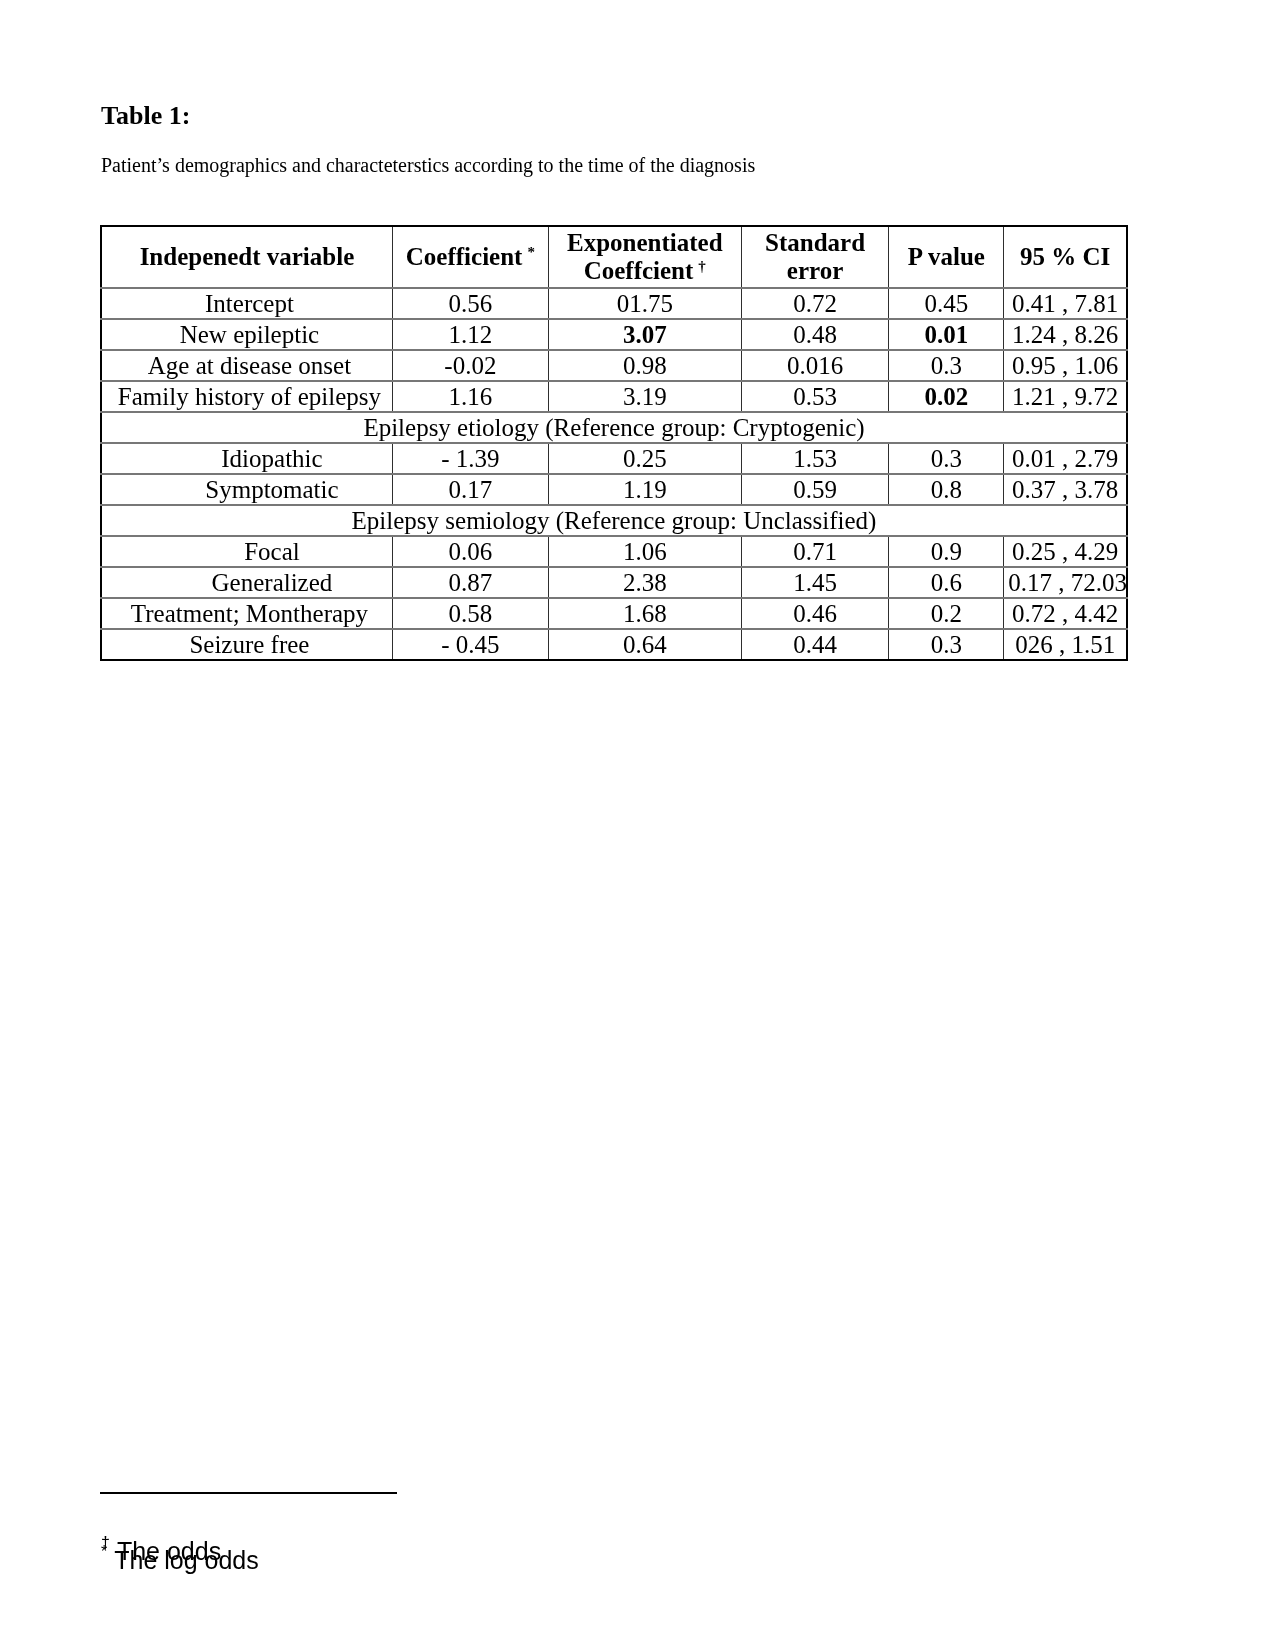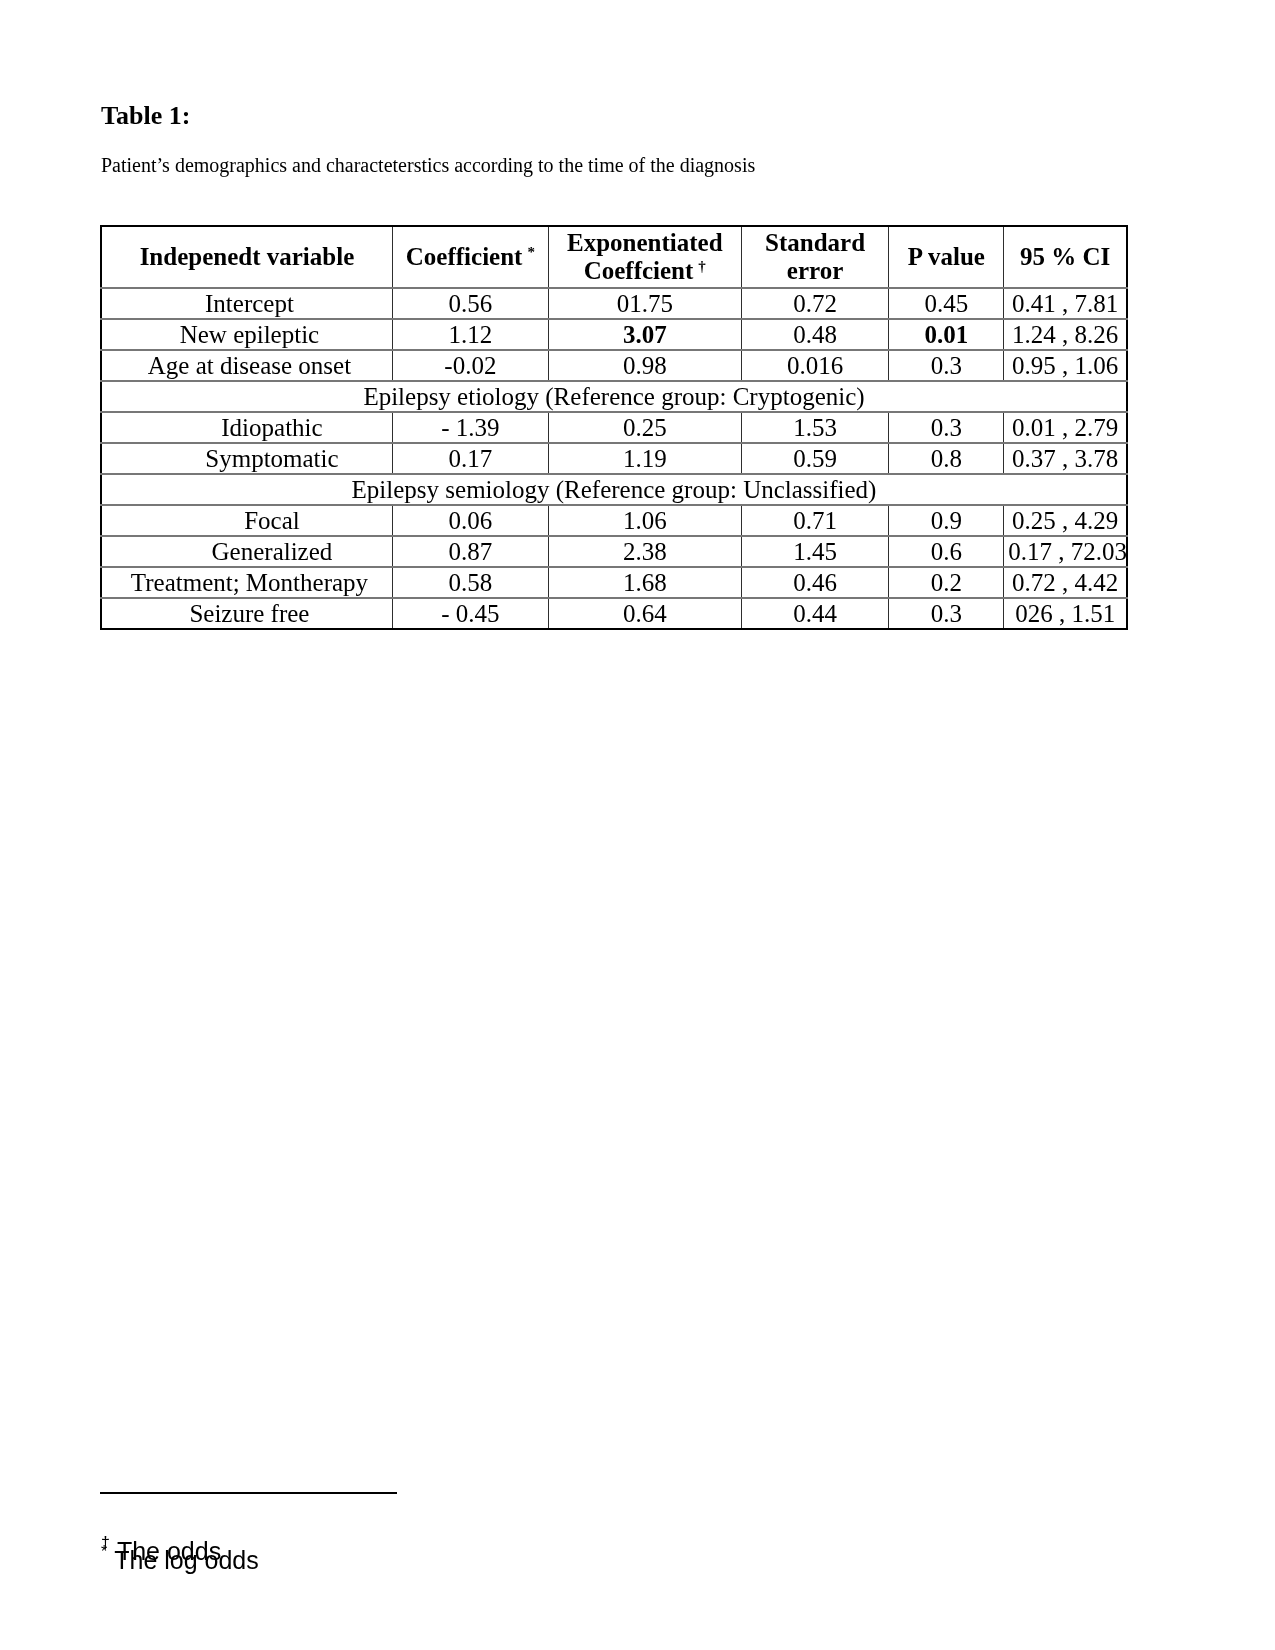--- a/index.html
+++ b/index.html
@@ -105,20 +105,28 @@
         </tr>
         <tr>
           <td class="var">Age at disease onset</td>
           <td class="num">-0.02</td>
           <td class="num">0.98</td>
           <td class="num">0.016</td>
           <td class="num">0.3</td>
           <td class="num">0.95 , 1.06</td>
         </tr>
         <tr>
+          <td class="var">Family history of epilepsy</td>
+          <td class="num">1.16</td>
+          <td class="num">3.19</td>
+          <td class="num">0.53</td>
+          <td class="num b">0.02</td>
+          <td class="num">1.21 , 9.72</td>
+        </tr>
+        <tr>
           <td colspan="6" class="section">Epilepsy etiology (Reference group: Cryptogenic)</td>
         </tr>
         <tr>
           <td class="var indent">Idiopathic</td>
           <td class="num">- 1.39</td>
           <td class="num">0.25</td>
           <td class="num">1.53</td>
           <td class="num">0.3</td>
           <td class="num">0.01 , 2.79</td>
         </tr>

